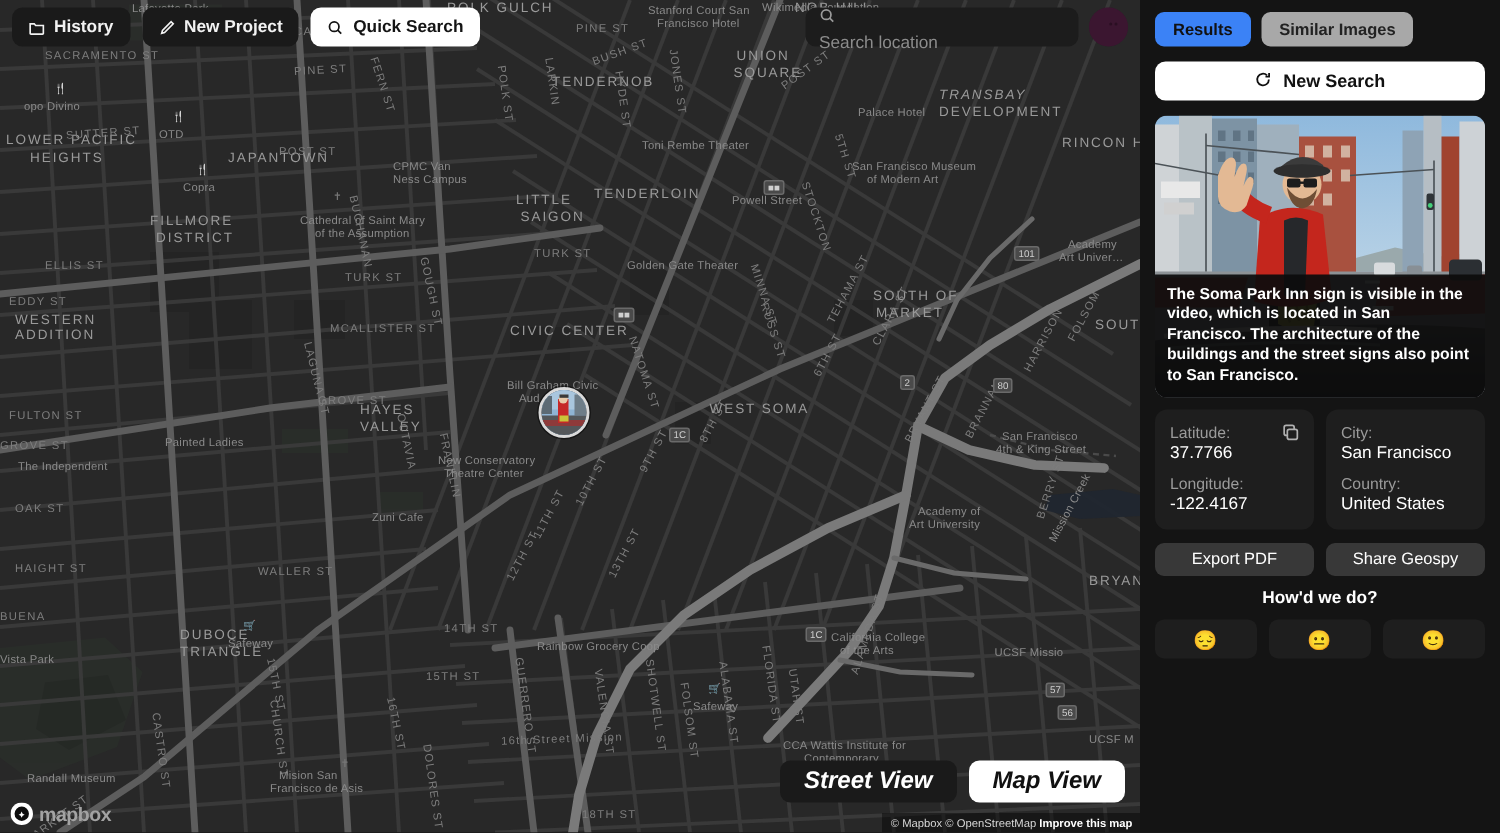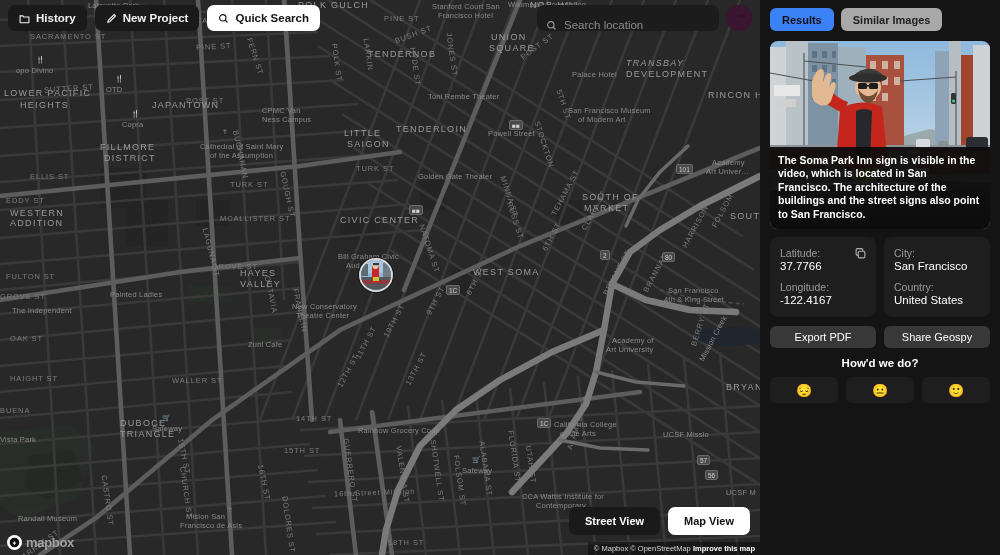--- a/index.html
+++ b/index.html
@@ -70,25 +70,26 @@
     cursor: pointer; user-select: none;
     white-space: nowrap;
   }
   .tb-btn.dark { background: #1a1a1a; color: #f2f2f2; }
   .tb-btn.light { background: #ffffff; color: #141414; }
   .tb-ico { display: inline-block; width: 11px; height: 11px; flex: 0 0 auto; }
   .tb-ico svg { display: block; }
 
   .search-wrap { margin-left: auto; display: flex; align-items: center; gap: 7px; }
   #search-box {
-    display: flex; align-items: flex-end; gap: 7px;
+    display: flex; align-items: flex-start; gap: 7px;
     width: 182px; height: 26px;
     background: #1c1c1c;
     border-radius: 7px;
     padding: 0 9px;
+    flex-direction: column;
   }
   #search-box input {
     flex: 1; border: 0; outline: 0; background: transparent;
     color: #e6e6e6; font-size: 11.5px;
     font-family: "Liberation Sans", sans-serif;
   }
   #search-box input::placeholder { color: #8c8c8c; }
   #avatar {
     width: 26px; height: 26px; border-radius: 50%;
     background: #3b1630;
@@ -98,22 +99,22 @@
 
   
   #viewtoggle {
     position: absolute; right: 10px; bottom: 20px;
     display: flex; gap: 8px; z-index: 30;
   }
   .vt-btn {
     height: 28px; padding: 0 16px;
     display: flex; align-items: center; justify-content: center;
     border-radius: 7px;
-    font-size: 11px; font-weight: bold;
-    cursor: pointer; user-select: none;
+    font-size: 16px; font-weight: bold;
+    cursor: pointer; user-select: none; font-style: italic;
   }
   .vt-btn.dark { background: #1a1a1a; color: #ffffff; }
   .vt-btn.light { background: #ffffff; color: #111111; }
 
   #mapbox-logo {
     position: absolute; left: 7px; bottom: 5px;
     display: flex; align-items: center; gap: 4px;
     z-index: 30;
   }
   #mapbox-logo .mb-word {
@@ -621,20 +622,29 @@
     </div>
   </div>
 
   <div id="panel">
 
     <div id="seg">
       <div class="seg-btn active">Results</div>
       <div class="seg-btn inactive">Similar Images</div>
     </div>
 
+    <div id="new-search">
+      <span>
+        <svg width="12" height="12" viewBox="0 0 16 16" fill="none" stroke="#111" stroke-width="1.6">
+          <path d="M13.2 8a5.2 5.2 0 1 1-1.6-3.7"></path>
+          <path d="M13.4 2.2v3.2h-3.2"></path>
+        </svg>
+      </span>
+      <span>New Search</span>
+    </div>
 
     <div id="media">
       <svg class="frame" viewBox="0 0 220 188" preserveAspectRatio="none">
         <defs>
           <linearGradient id="sky" x1="0" y1="0" x2="0" y2="1">
             <stop offset="0%" stop-color="#8fb9dd"></stop>
             <stop offset="70%" stop-color="#c2d8e8"></stop>
             <stop offset="100%" stop-color="#dde8ef"></stop>
           </linearGradient>
           <linearGradient id="hood" x1="0" y1="0" x2="0" y2="1">

